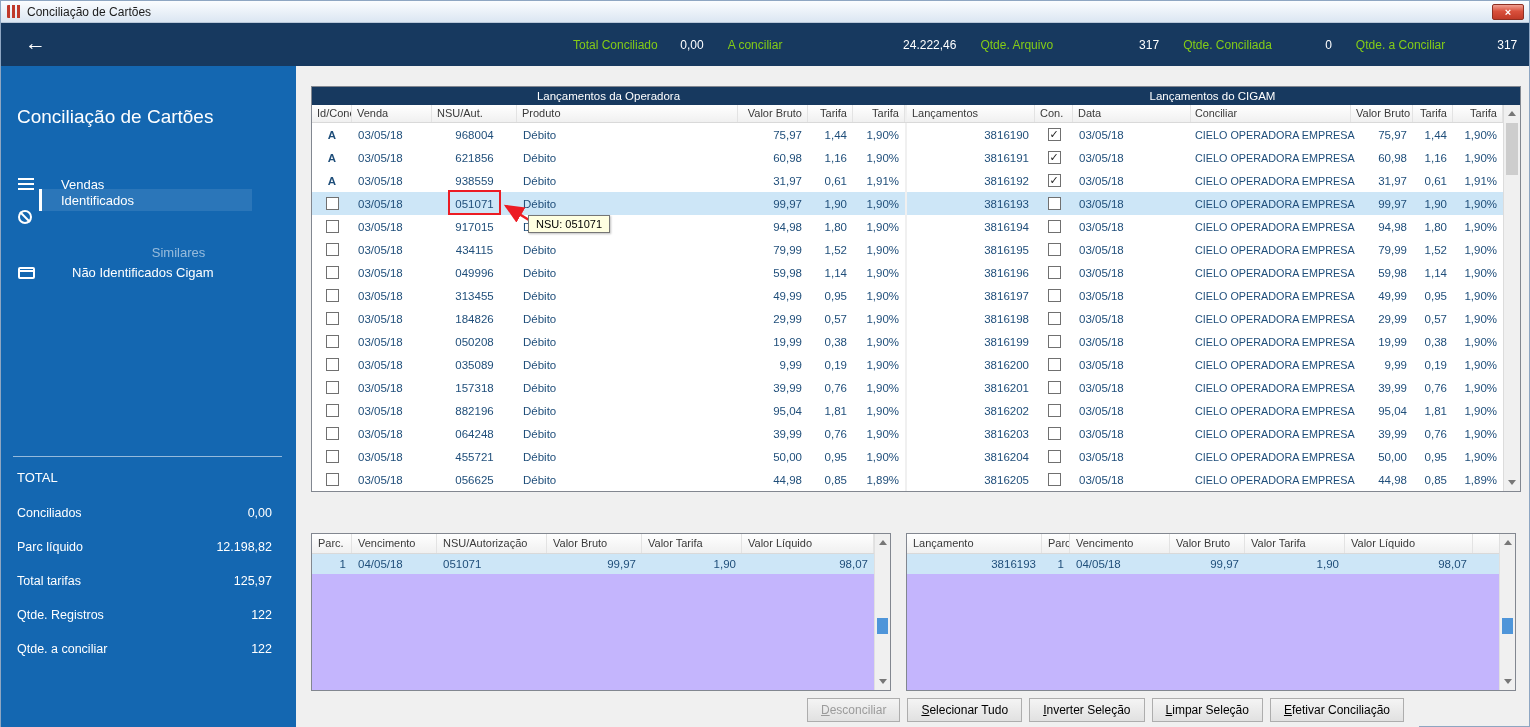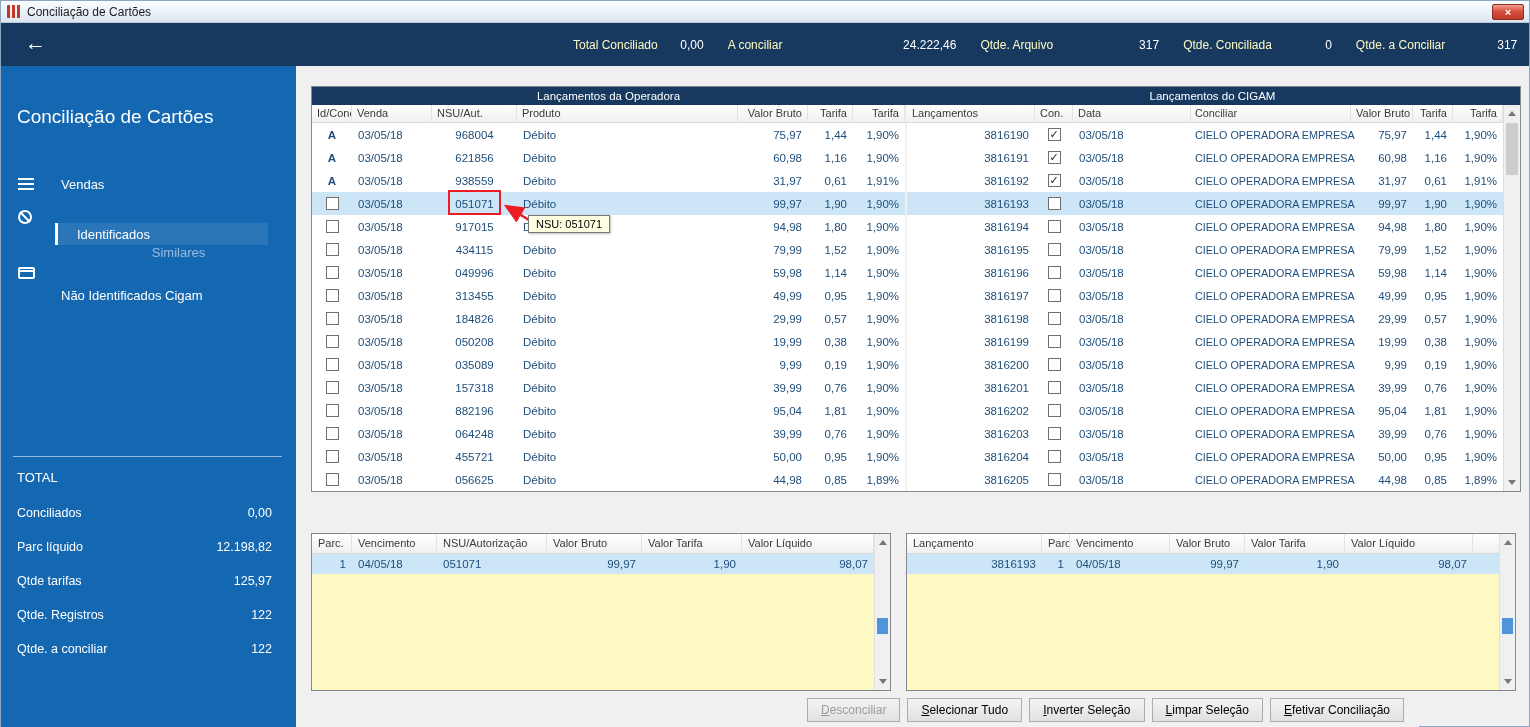--- a/index.html
+++ b/index.html
@@ -17,37 +17,37 @@
   .win-title { font-size:12px; color:#1b1b1b; }
   .close-btn { position:absolute; right:5px; top:3px; width:32px; height:16px;
     background:linear-gradient(#f0a092,#d9503c 45%,#c03a28); border:1px solid #8e2f22; border-radius:2px;
     color:#fff; font-size:11px; font-weight:bold; display:flex; align-items:center; justify-content:center; cursor:default; }
 
   
   .header { position:absolute; left:0; top:22px; right:0; height:43px; background:#17395F; }
   .back { position:absolute; left:24px; top:8px; color:#fff; font-size:21px; cursor:pointer; }
   .stats { position:absolute; left:572px; top:0; bottom:0; display:flex; align-items:center; }
   .stat { display:flex; align-items:center; margin-right:24px; }
-  .s-label { color:#fef9c3; font-size:12px; white-space:nowrap; }
+  .s-label { color:#84cc16; font-size:12px; white-space:nowrap; }
   .s-value { color:#ffffff; font-size:12px; text-align:right; display:inline-block; margin-left:6px; white-space:nowrap; }
   .stat:nth-of-type(1) .s-value { width:40px; }
   .stat:nth-of-type(2) .s-value { width:168px; }
   .stat:nth-of-type(3) .s-value { width:100px; }
   .stat:nth-of-type(4) .s-value { width:54px; }
   .stat:nth-of-type(5) .s-value { width:66px; }
 
   
   .sidebar { position:absolute; left:0; top:65px; width:295px; height:662px; background:#1467B1; color:#fff; }
   .sb-title { position:absolute; left:16px; top:40px; font-size:19px; }
   .menu-item { position:absolute; left:0; width:100%; height:28px; display:flex; align-items:center; cursor:pointer; }
   .menu-item .mi-label { padding-left:60px; font-size:13px; white-space:nowrap; }
   .mi-vendas { top:104px; } .mi-vendas .mi-label { font-size:13px; }
-  .mi-ident  { top:154px;margin-left:16px; }
+  .mi-ident  { top:120px; }
   .mi-simil  { top:172px;justify-content:center; } .mi-simil .mi-label { color:rgba(255,255,255,0.55); }
-  .mi-nic    { top:215px; }
+  .mi-nic    { top:192px;padding-left:11px; }
   .mi-nio    { top:240px; }
   .menu-item.selected::before { content:""; position:absolute; left:38px; top:3px; bottom:3px; width:3px; background:#fff; }
   .menu-item.selected::after  { content:""; position:absolute; left:41px; top:3px; bottom:3px; width:210px; background:rgba(255,255,255,0.10); }
   .sb-icon { position:absolute; left:17px; }
   .icon-burger { top:112px; width:16px; height:12px; border-top:2px solid #fff; border-bottom:2px solid #fff; }
   .icon-burger::after { content:""; position:absolute; left:0; right:0; top:3px; height:2px; background:#fff; }
   .icon-slash { top:144px; width:14px; height:14px; border:2px solid #fff; border-radius:50%; }
   .icon-slash::after { content:""; position:absolute; left:-2px; top:4px; width:14px; height:2px; background:#fff; transform:rotate(45deg); }
   .icon-card { top:201px; width:17px; height:12px; border:2px solid #fff; border-radius:2px; }
   .icon-card::after { content:""; position:absolute; left:-1px; right:-1px; top:1px; height:2px; background:#fff; }
@@ -92,21 +92,21 @@
   .tri-up { width:0; height:0; border-left:4px solid transparent; border-right:4px solid transparent; border-bottom:5px solid #777; }
   .tri-down { width:0; height:0; border-left:4px solid transparent; border-right:4px solid transparent; border-top:5px solid #777; }
   .vthumb { position:absolute; left:2px; right:2px; top:18px; height:52px; background:#cdcdcd; }
 
   
   .red-box { position:absolute; left:152px; top:124px; width:53px; height:25px; border:2px solid #EC1C24; z-index:50; }
   .arrow-svg { position:absolute; left:202px; top:134px; z-index:55; }
   .tooltip { position:absolute; left:232px; top:149px; background:#FFFFE1; border:1px solid #767676; padding:2px 7px; font-size:11px; color:#000; z-index:60; white-space:nowrap; box-shadow:1px 1px 2px rgba(0,0,0,0.25); }
 
   
-  .dpanel { position:absolute; top:467px; height:158px; background:#fef9c3; border:1px solid #828790; }
+  .dpanel { position:absolute; top:467px; height:158px; background:#c4b5fd; border:1px solid #828790; }
   .dpanel-left { left:15px; width:580px; }
   .dpanel-right { left:610px; width:610px; }
   .dhead { display:flex; height:20px; background:linear-gradient(#ffffff,#f0f0f0); border-bottom:1px solid #d9d9d9; padding-right:16px; }
   .dh { font-size:11px; color:#3a3a3a; line-height:19px; padding:0 6px; border-right:1px solid #e3e3e3; white-space:nowrap; overflow:hidden; }
   .dbody { position:absolute; left:0; top:20px; right:16px; bottom:0; }
   .drow { display:flex; height:20px; align-items:center; font-size:11.5px; color:#1F4E7A; }
   .drow.hl { background:#CDE6F7; }
   .dw-parc { width:40px; } .dw-venc { width:85px; } .dw-nsu { width:110px; }
   .dw-vb { width:95px; } .dw-vt { width:100px; } .dw-vl { width:132px; }
   .dw-lanc { width:135px; } .dw-parc2 { width:28px; } .dw-venc2 { width:100px; }
@@ -182,21 +182,21 @@
     <div>
       <div class="sb-row">
           <span>Conciliados</span>
           <span>0,00</span>
         </div>
       <div class="sb-row">
           <span>Parc líquido</span>
           <span>12.198,82</span>
         </div>
       <div class="sb-row">
-          <span>Qtde tarifas</span>
+          <span>Total tarifas</span>
           <span>125,97</span>
         </div>
       <div class="sb-row">
           <span>Qtde. Registros</span>
           <span>122</span>
         </div>
       <div class="sb-row">
           <span>Qtde. a conciliar</span>
           <span>122</span>
         </div>

